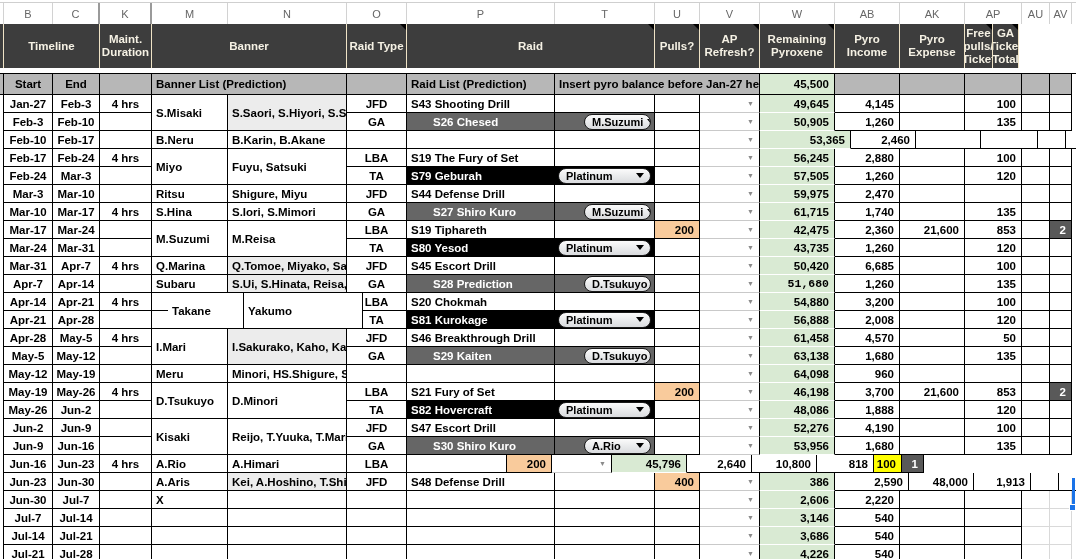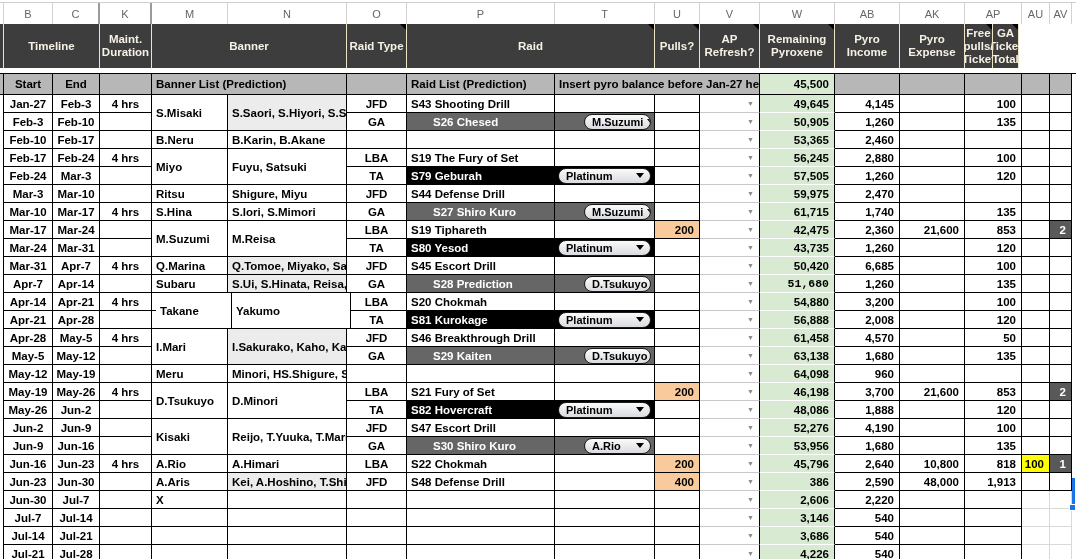--- a/index.html
+++ b/index.html
@@ -171,21 +171,21 @@
         <div class="cell center" style="width: 52px;"></div>
         <div class="cell" style="width: 76px;"></div>
         <div class="cell" style="width: 119px;"></div>
         <div class="cell center" style="width: 60px;"></div>
         <div class="cell left" style="width: 148px;"></div>
         <div class="cell" style="width: 100px;"></div>
         <div class="cell num" style="width: 45px;"></div>
         <div class="cell vcell" style="width: 60px;">
           <span class="varrow">▼</span>
         </div>
-        <div class="cell num green" style="width: 75px;">53,365</div>
+        <div class="cell num green" style="width: 91px;">53,365</div>
         <div class="cell num" style="width: 65px;">2,460</div>
         <div class="cell num" style="width: 65px;"></div>
         <div class="cell num" style="width: 57px;"></div>
         <div class="cell num" style="width: 28px;"></div>
         <div class="cell num" style="width: 22px;"></div>
         <div class="cell rsliver" style="width: 4px;"></div>
       </div>
       <div class="row">
         <div class="cell sliver" style="width: 4px;"></div>
         <div class="cell center" style="width: 49px;">Feb-17</div>
@@ -601,21 +601,20 @@
         <div class="cell rsliver" style="width: 4px;"></div>
       </div>
       <div class="row">
         <div class="cell sliver" style="width: 4px;"></div>
         <div class="cell center" style="width: 49px;">Jun-16</div>
         <div class="cell center" style="width: 47px;">Jun-23</div>
         <div class="cell center" style="width: 52px;">4 hrs</div>
         <div class="cell" style="width: 76px;"></div>
         <div class="cell" style="width: 119px;"></div>
         <div class="cell center" style="width: 60px;">LBA</div>
-        <div class="cell left" style="width: 148px;">S22 Chokmah</div>
         <div class="cell" style="width: 100px;"></div>
         <div class="cell num orange" style="width: 45px;">200</div>
         <div class="cell vcell" style="width: 60px;">
           <span class="varrow">▼</span>
         </div>
         <div class="cell num green" style="width: 75px;">45,796</div>
         <div class="cell num" style="width: 65px;">2,640</div>
         <div class="cell num" style="width: 65px;">10,800</div>
         <div class="cell num" style="width: 57px;">818</div>
         <div class="cell num yellow" style="width: 28px;">100</div>
@@ -630,21 +629,21 @@
         <div class="cell" style="width: 76px;"></div>
         <div class="cell" style="width: 119px;"></div>
         <div class="cell center" style="width: 60px;">JFD</div>
         <div class="cell left" style="width: 148px;">S48 Defense Drill</div>
         <div class="cell" style="width: 100px;"></div>
         <div class="cell num orange" style="width: 45px;">400</div>
         <div class="cell vcell" style="width: 60px;">
           <span class="varrow">▼</span>
         </div>
         <div class="cell num green" style="width: 75px;">386</div>
-        <div class="cell num" style="width: 65px;">2,590</div>
+        <div class="cell num" style="width: 74px;">2,590</div>
         <div class="cell num" style="width: 65px;">48,000</div>
         <div class="cell num" style="width: 57px; text-align: right;">1,913</div>
         <div class="cell num" style="width: 28px;"></div>
         <div class="cell num" style="width: 22px;"></div>
         <div class="cell rsliver" style="width: 4px;"></div>
       </div>
       <div class="row">
         <div class="cell sliver" style="width: 4px;"></div>
         <div class="cell center" style="width: 49px;">Jun-30</div>
         <div class="cell center" style="width: 47px;">Jul-7</div>
@@ -759,21 +758,21 @@
         <div class="bcell" style="width: 119px;">M.Reisa</div>
       </div>
       <div class="bgroup" style="left: 152px; top: 257px; height: 18px;">
         <div class="bcell" style="width: 76px;">Q.Marina</div>
         <div class="bcell graybg" style="width: 119px;">Q.Tomoe, Miyako, Saki,</div>
       </div>
       <div class="bgroup" style="left: 152px; top: 275px; height: 18px;">
         <div class="bcell" style="width: 76px;">Subaru</div>
         <div class="bcell graybg" style="width: 119px;">S.Ui, S.Hinata, Reisa, M</div>
       </div>
-      <div class="bgroup" style="left: 156px; top: 293px; height: 36px;">
+      <div class="bgroup" style="left: 168px; top: 293px; height: 36px;">
         <div class="bcell" style="width: 76px;">Takane</div>
         <div class="bcell" style="width: 119px;">Yakumo</div>
       </div>
       <div class="bgroup" style="left: 152px; top: 329px; height: 36px;">
         <div class="bcell" style="width: 76px;">I.Mari</div>
         <div class="bcell graybg" style="width: 119px;">I.Sakurako, Kaho, Kazu</div>
       </div>
       <div class="bgroup" style="left: 152px; top: 365px; height: 18px;">
         <div class="bcell" style="width: 76px;">Meru</div>
         <div class="bcell" style="width: 119px;">Minori, HS.Shigure, S.Serika</div>

